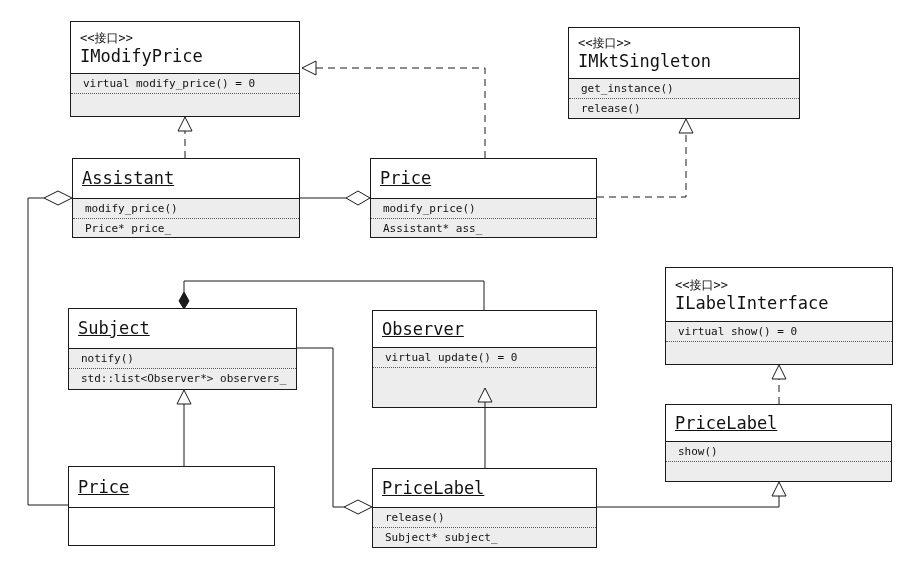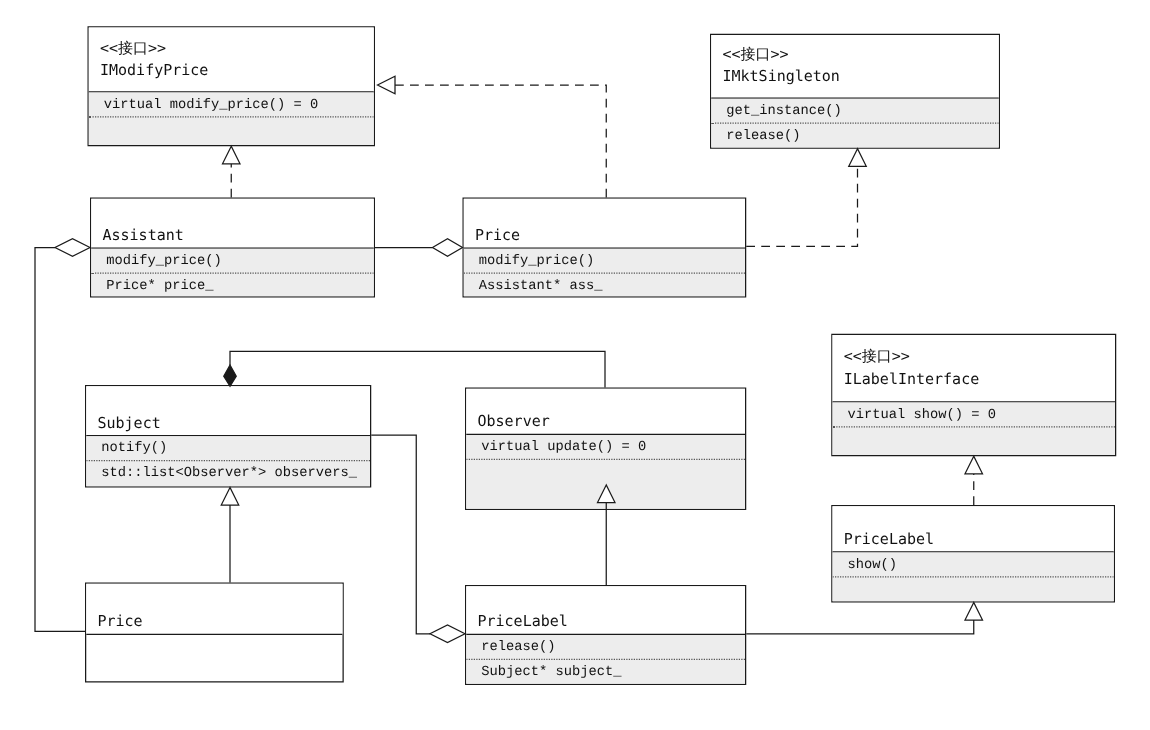--- a/index.html
+++ b/index.html
@@ -8,28 +8,27 @@
     font-family:"DejaVu Sans Mono", monospace;color:#111;
   }
   .uml-class{
     position:absolute;box-sizing:border-box;border:1px solid #1a1a1a;background:#fff;
     display:flex;flex-direction:column;
   }
   .title{
     box-sizing:border-box;border-bottom:1px solid #1a1a1a;background:#fff;
     padding-left:9px;display:flex;flex-direction:column;justify-content:center;
   }
-  .title.single{justify-content:flex-end;}
+  .title.single{justify-content:center;text-decoration:underline;}
   .stereotype{font-size:12px;line-height:17px;letter-spacing:0;}
-  .cname{font-size:12px;line-height:19px;}
+  .cname{font-size:17px;line-height:19px;}
   .members{flex:1;background:#ededed;display:flex;flex-direction:column;overflow:hidden;}
   .row{
     box-sizing:border-box;font-size:11px;line-height:14px;padding:3px 4px 2px 12px;
     white-space:nowrap;
-    font-family:Liberation Mono, monospace;
   }
   .row.dotted{border-bottom:1px dotted #555;}
   .filler{flex:1;}
   #wires{position:absolute;left:0;top:0;pointer-events:none;}
   .solid{fill:none;stroke:#1a1a1a;stroke-width:1;}
   .dash{fill:none;stroke:#1a1a1a;stroke-width:1;stroke-dasharray:7 5;}
   .tri{fill:#ffffff;stroke:#1a1a1a;stroke-width:1;}
   .dia{fill:#ffffff;stroke:#1a1a1a;stroke-width:1;}
   .dia-filled{fill:#1a1a1a;stroke:#1a1a1a;stroke-width:1;}
 </style>

